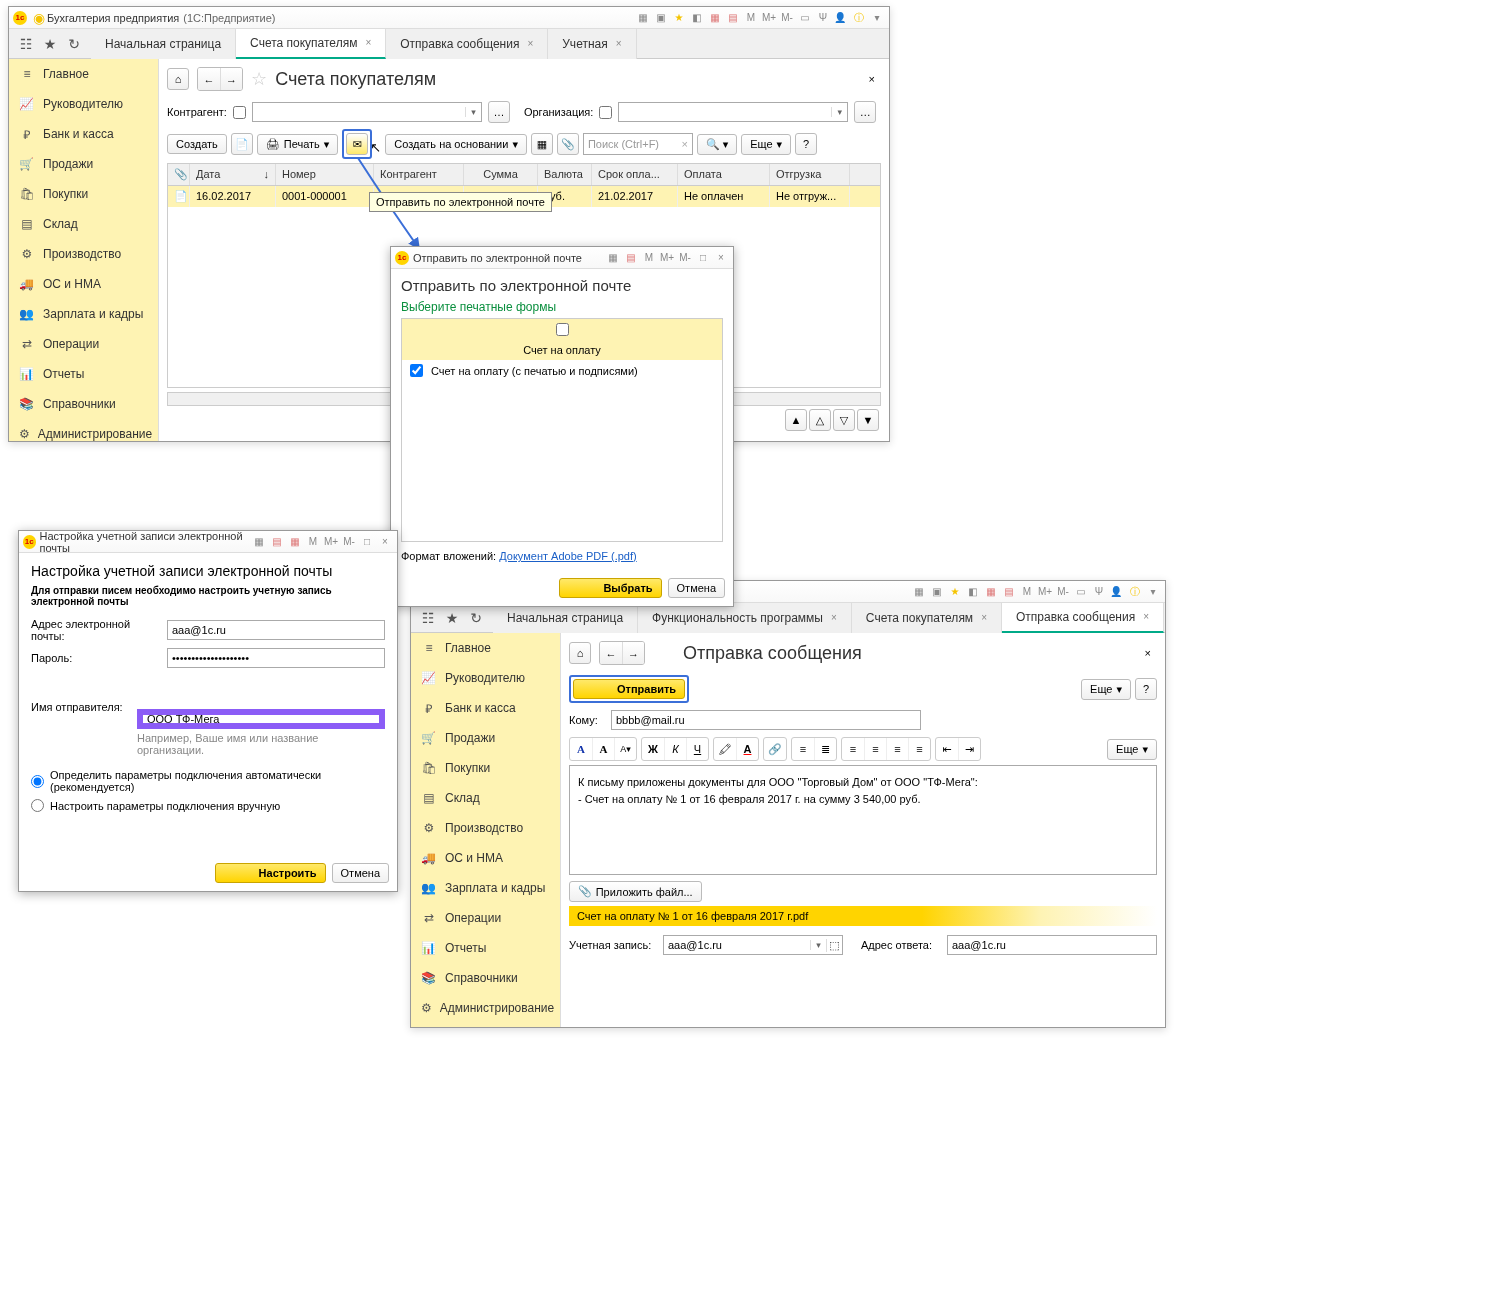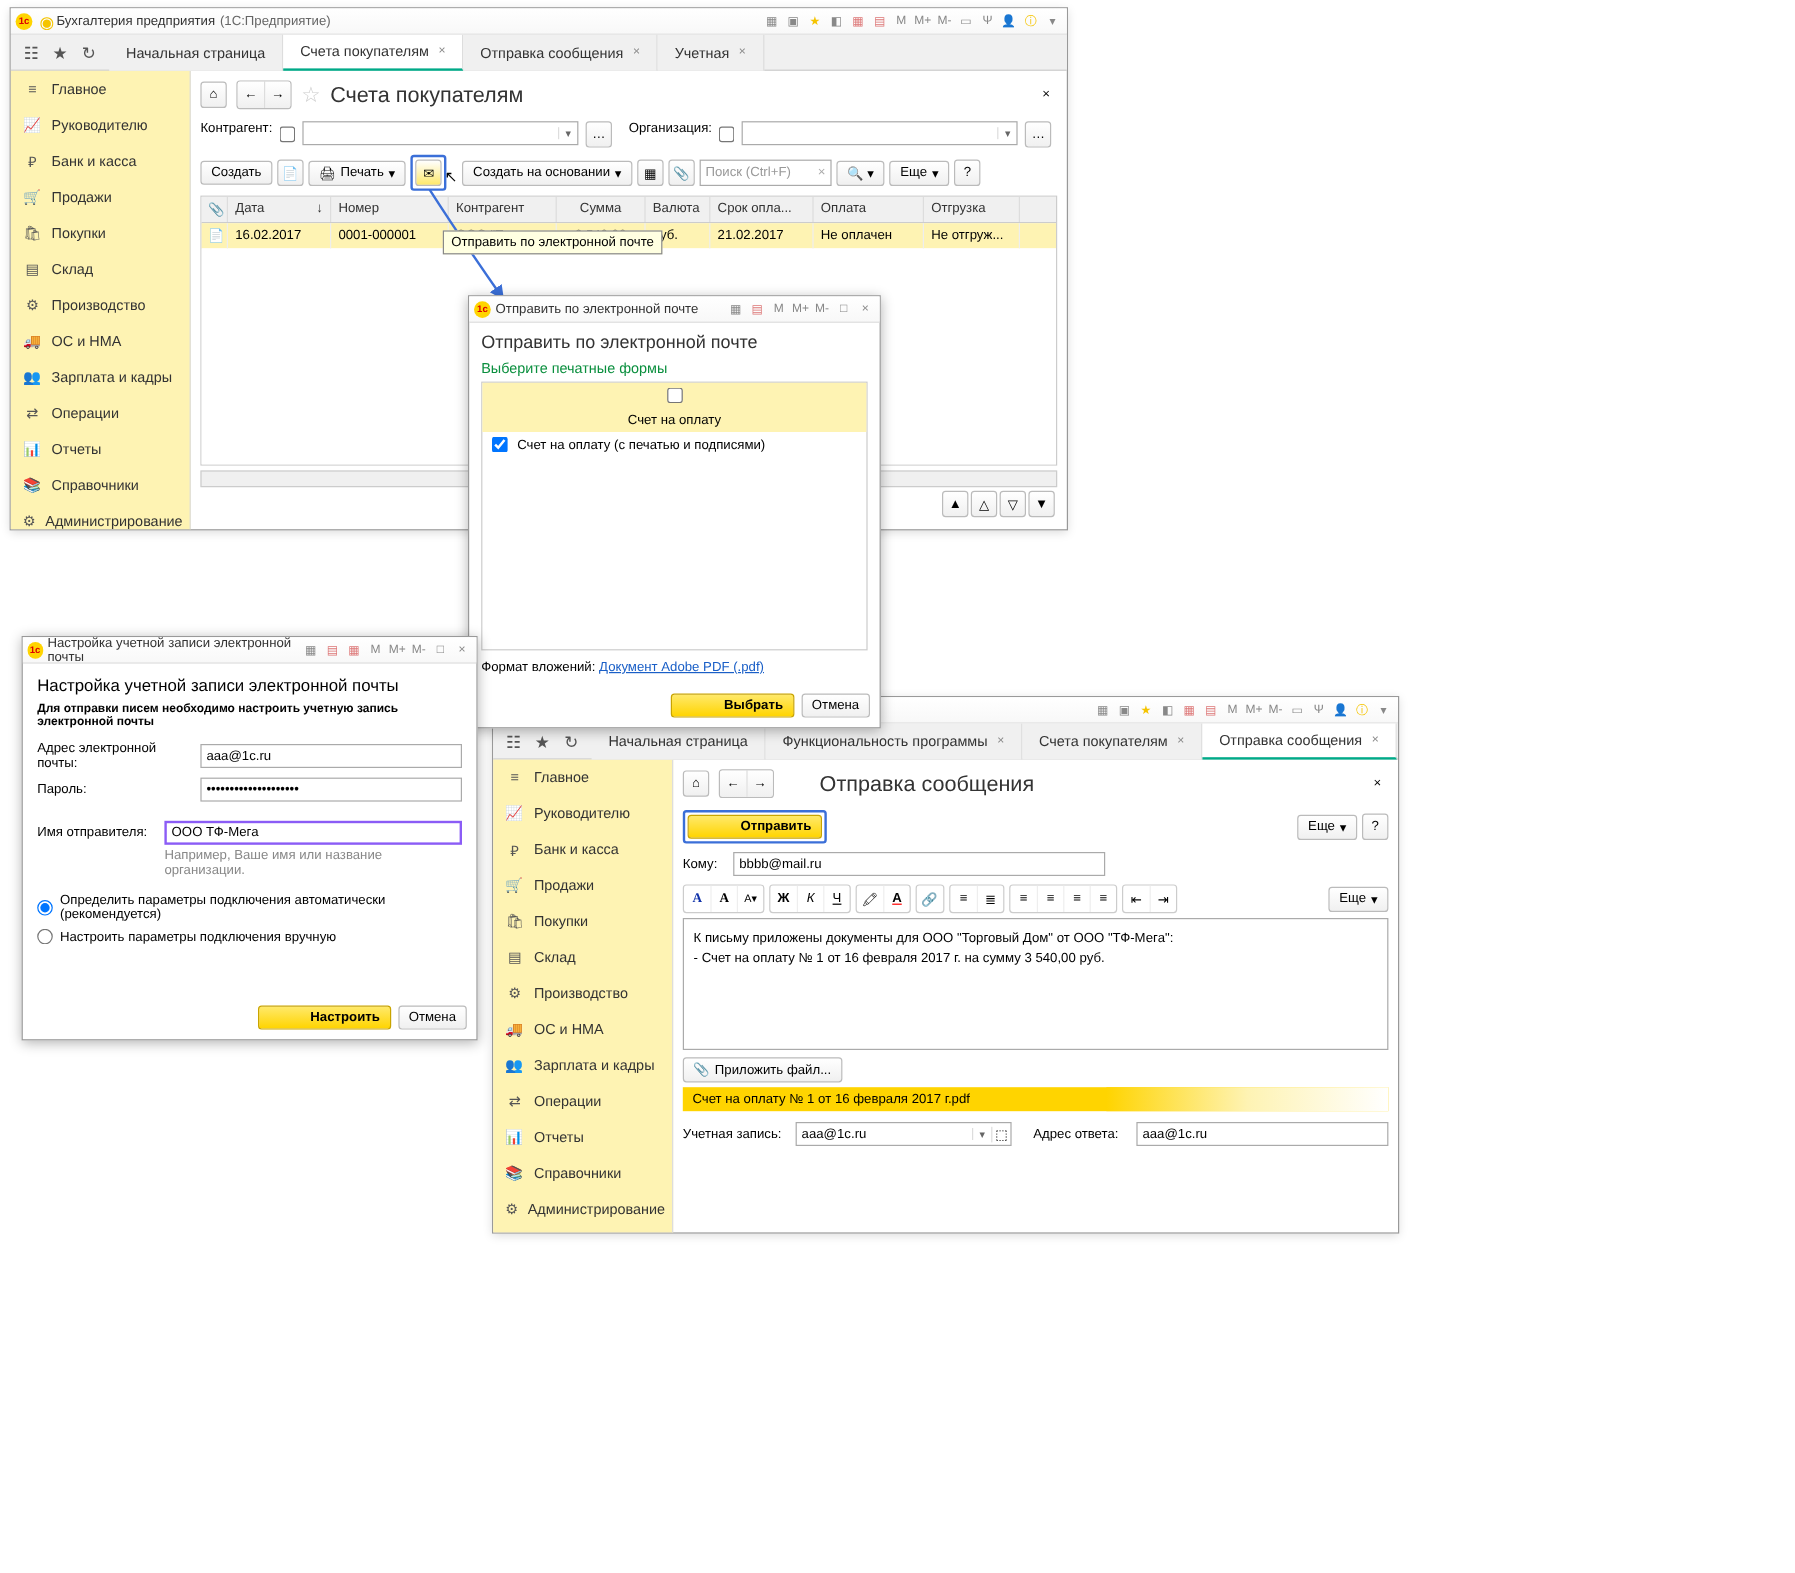--- a/index.html
+++ b/index.html
@@ -20,21 +20,21 @@
 .side-item { display: flex; align-items: center; gap: 8px; padding: 7px 10px; cursor: pointer; color: #333; font-size: 12px; }
 .side-icon { width: 16px; height: 16px; display: inline-flex; align-items: center; justify-content: center; color: #555; font-size: 12px; }
 .content { flex: 1; padding: 8px; overflow: hidden; position: relative; }
 .page-hdr { display: flex; align-items: center; gap: 8px; margin-bottom: 10px; }
 .page-title { font-size: 18px; color: #333; }
 .btn { border: 1px solid #bbb; background: linear-gradient(#fff,#f0f0f0); padding: 3px 8px; border-radius: 3px; cursor: pointer; font-size: 11px; display: inline-flex; align-items: center; gap: 4px; }
 .btn.yellow { background: linear-gradient(#ffe96a,#ffd400); border-color: #c9a400; font-weight: bold; padding-left: 43px; }
 .btn.sm { padding: 2px 5px; }
 .icon-btn { width: 22px; height: 22px; padding: 0; justify-content: center; }
 .star-icon { font-size: 18px; color: #ccc; }
-.filter-row { display: flex; gap: 6px; margin-bottom: 6px; font-size: 11px; }
+.filter-row { display: flex; align-items: center; gap: 6px; margin-bottom: 6px; font-size: 11px; }
 .filter-row input[type=checkbox] { margin: 0; }
 .combo { border: 1px solid #aaa; height: 20px; background: #fff; display: flex; align-items: center; }
 .combo .arrow { width: 16px; border-left: 1px solid #ddd; text-align: center; color: #666; font-size: 9px; }
 .combo .dots { width: 16px; border-left: 1px solid #ddd; text-align: center; }
 .toolbar-row { display: flex; align-items: center; gap: 4px; margin-bottom: 4px; }
 .search-box { border: 1px solid #aaa; height: 22px; padding: 0 4px; color: #999; width: 110px; display: flex; align-items: center; }
 .highlight-btn { border: 2px solid #3b6fd8; padding: 2px; border-radius: 3px; }
 .tag-chip { background: #ffe96a; border: 1px solid #d8c050; padding: 2px 6px; border-radius: 3px; display: inline-flex; align-items: center; gap: 4px; font-size: 11px; }
 .tag-chip .x { color: #888; cursor: pointer; }
 .grid { border: 1px solid #ccc; }
@@ -51,21 +51,21 @@
 .form-list { border: 1px solid #ccc; }
 .form-list-row { display: flex; align-items: center; padding: 4px 8px; gap: 8px; }
 .form-list-row.sel { background: #fef3b3; flex-direction: column; }
 .form-list-row input[type=checkbox] { }
 .check-on { color: #0a8f3e; }
 .modal-btns { display: flex; gap: 6px; justify-content: flex-end; padding: 8px; }
 .radio-row { display: flex; align-items: center; gap: 6px; padding: 3px 0; }
 .field-row { display: flex; align-items: center; gap: 6px; padding: 3px 0; }
 .field-row label { width: 130px; font-size: 11px; }
 .txt { border: 1px solid #aaa; height: 20px; padding: 0 4px; font-size: 11px; flex: 1; }
-.txt.yellow-border { border: 2px solid #8b5cf6; }
+.txt.yellow-border { border: 6px solid #8b5cf6; margin-top: 25px; }
 .hint { color: #888; font-size: 11px; }
 .attach-bar { background: #ffd400; padding: 4px 8px; font-size: 11px; margin: 4px 0; position: relative; }
 .attach-bar::after { content:""; position:absolute; left:60%; top:0; bottom:0; right:0; background: linear-gradient(90deg,#ffd400,#fef3b3,#fff); }
 .rte-toolbar { display: flex; gap: 4px; margin: 4px 0; flex-wrap: wrap; align-items: center; }
 .rte-grp { display:flex; border:1px solid #ccc; border-radius:3px; overflow:hidden; }
 .rte-btn { width: 22px; height: 22px; display: inline-flex; align-items: center; justify-content: center; border-left:1px solid #eee; cursor:pointer; font-size:11px; }
 .rte-btn:first-child { border-left:none; }
 .body-area { border: 1px solid #aaa; padding: 8px; font-size: 11px; min-height: 110px; line-height: 1.5; }
 .link { color: #1a5fc7; text-decoration: underline; cursor: pointer; }
 .nav-btns { margin-left:auto; display:flex; gap:2px; }

